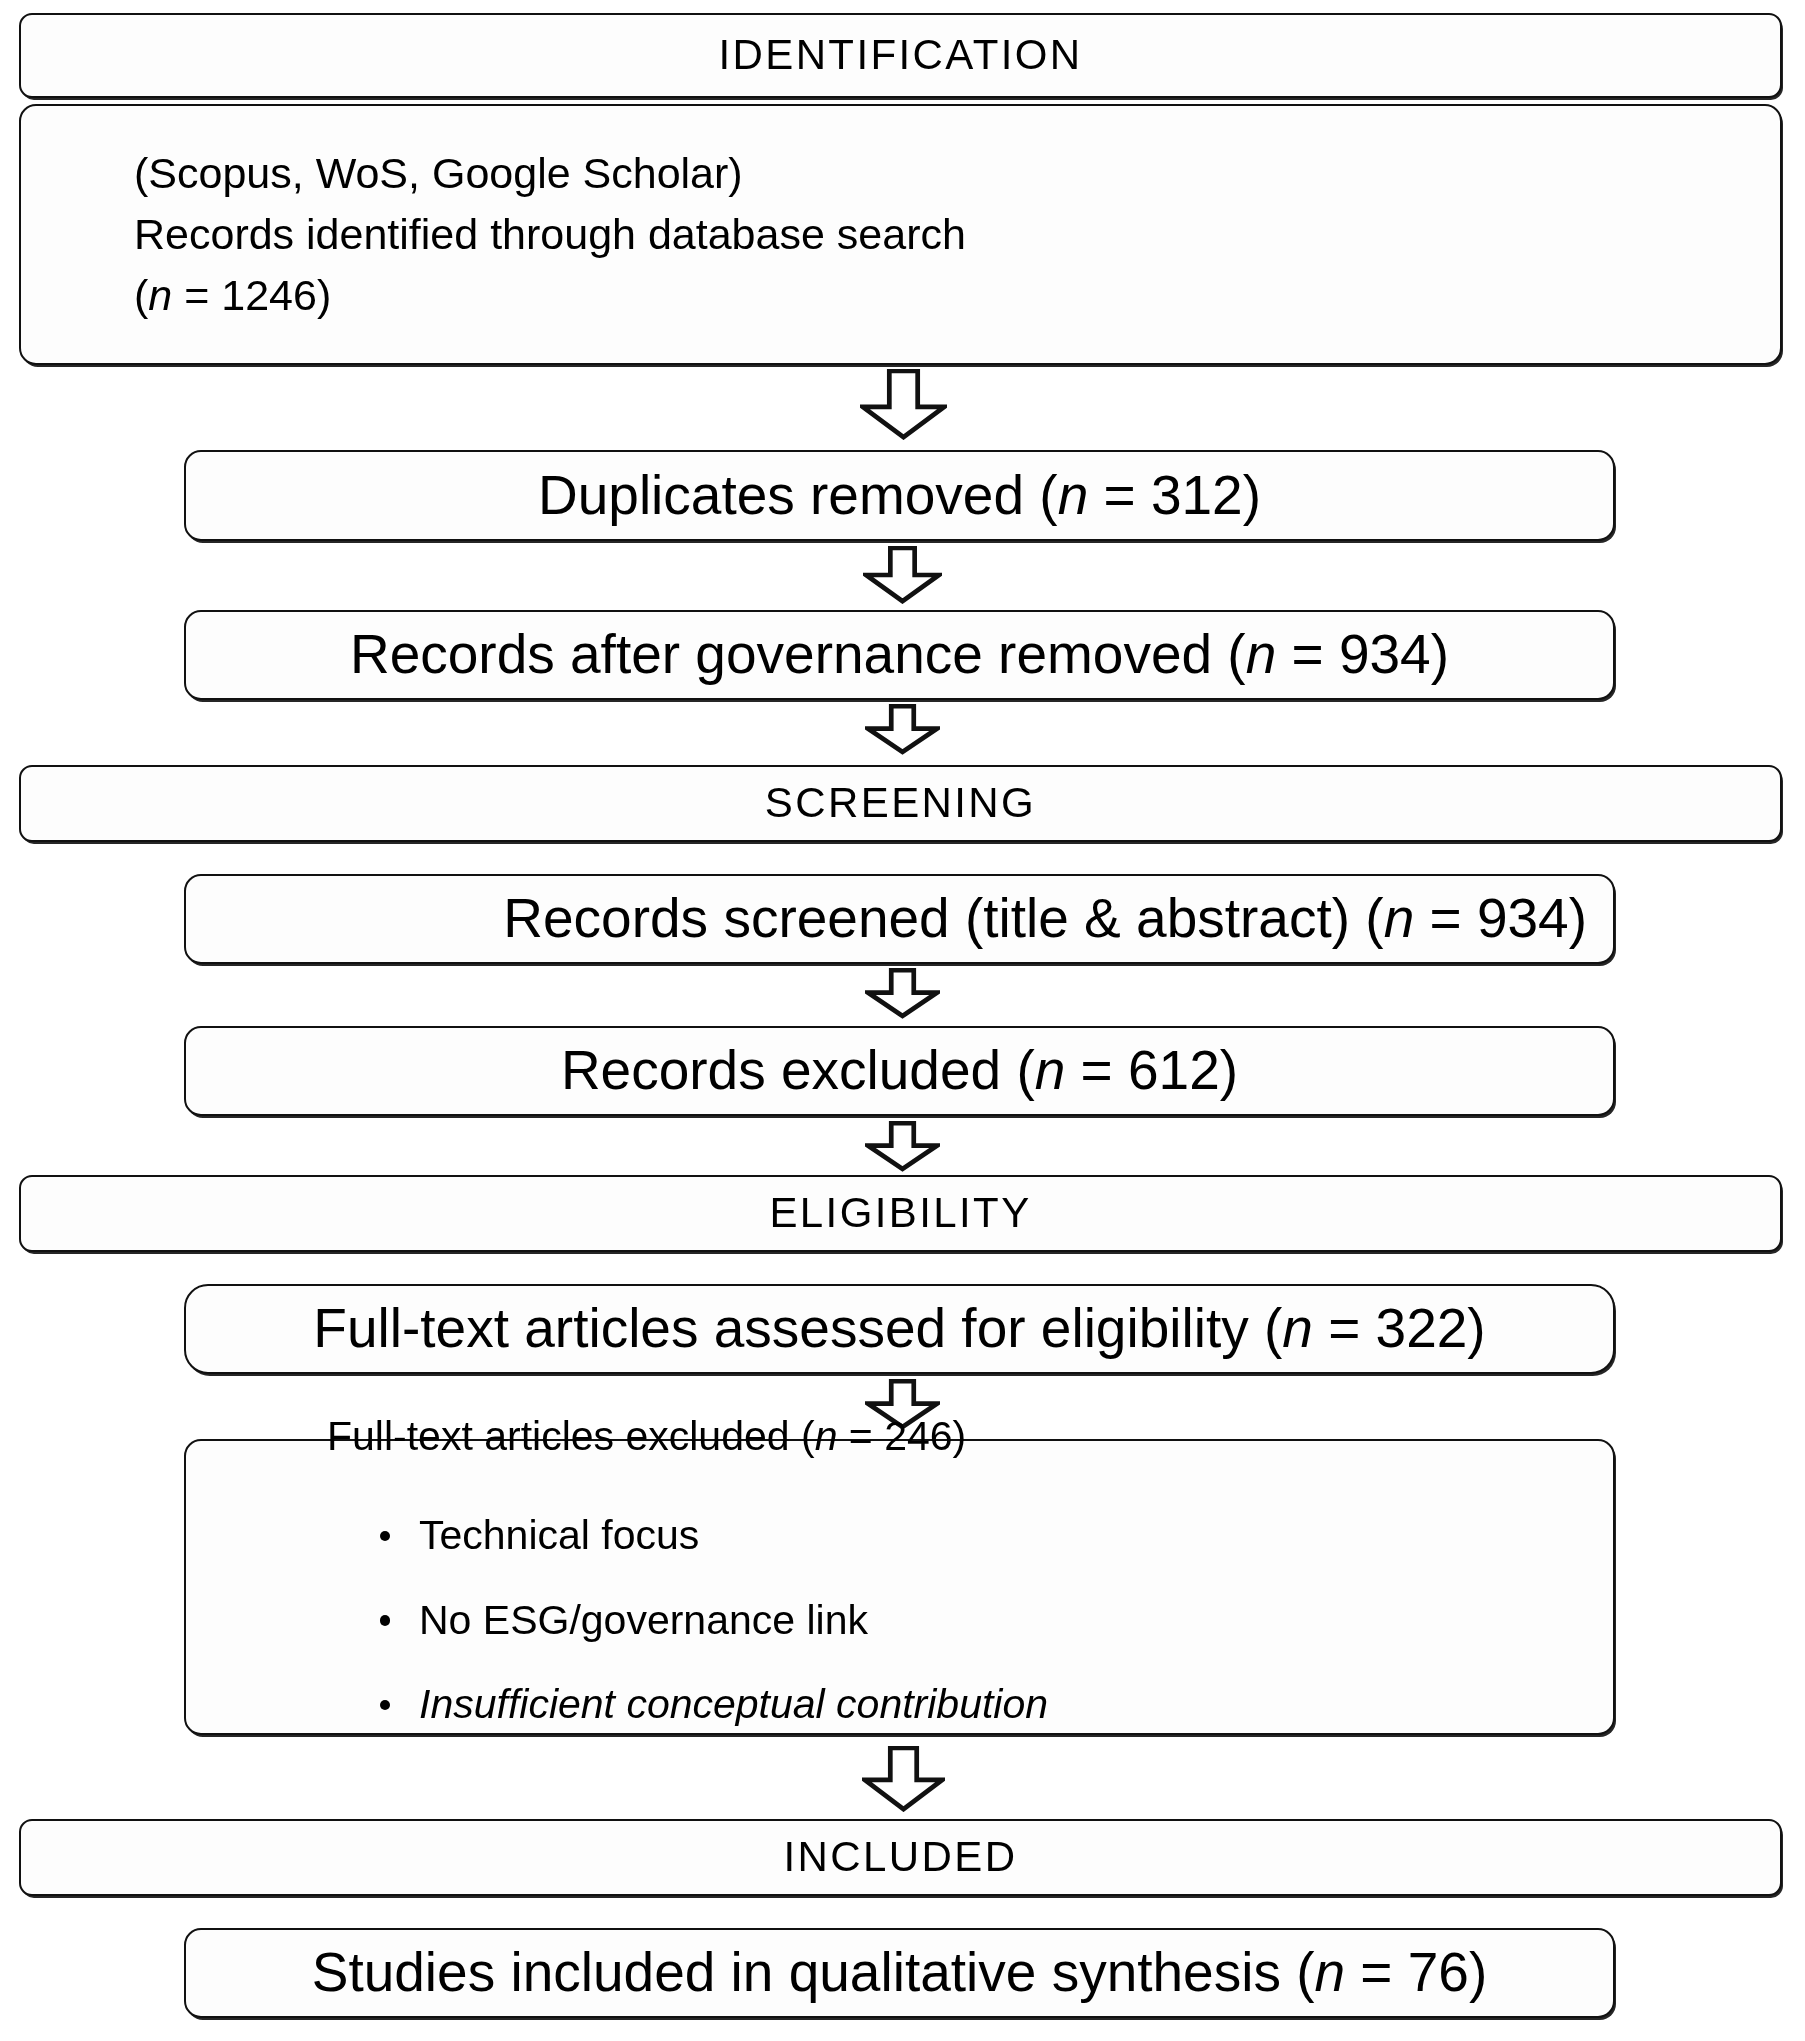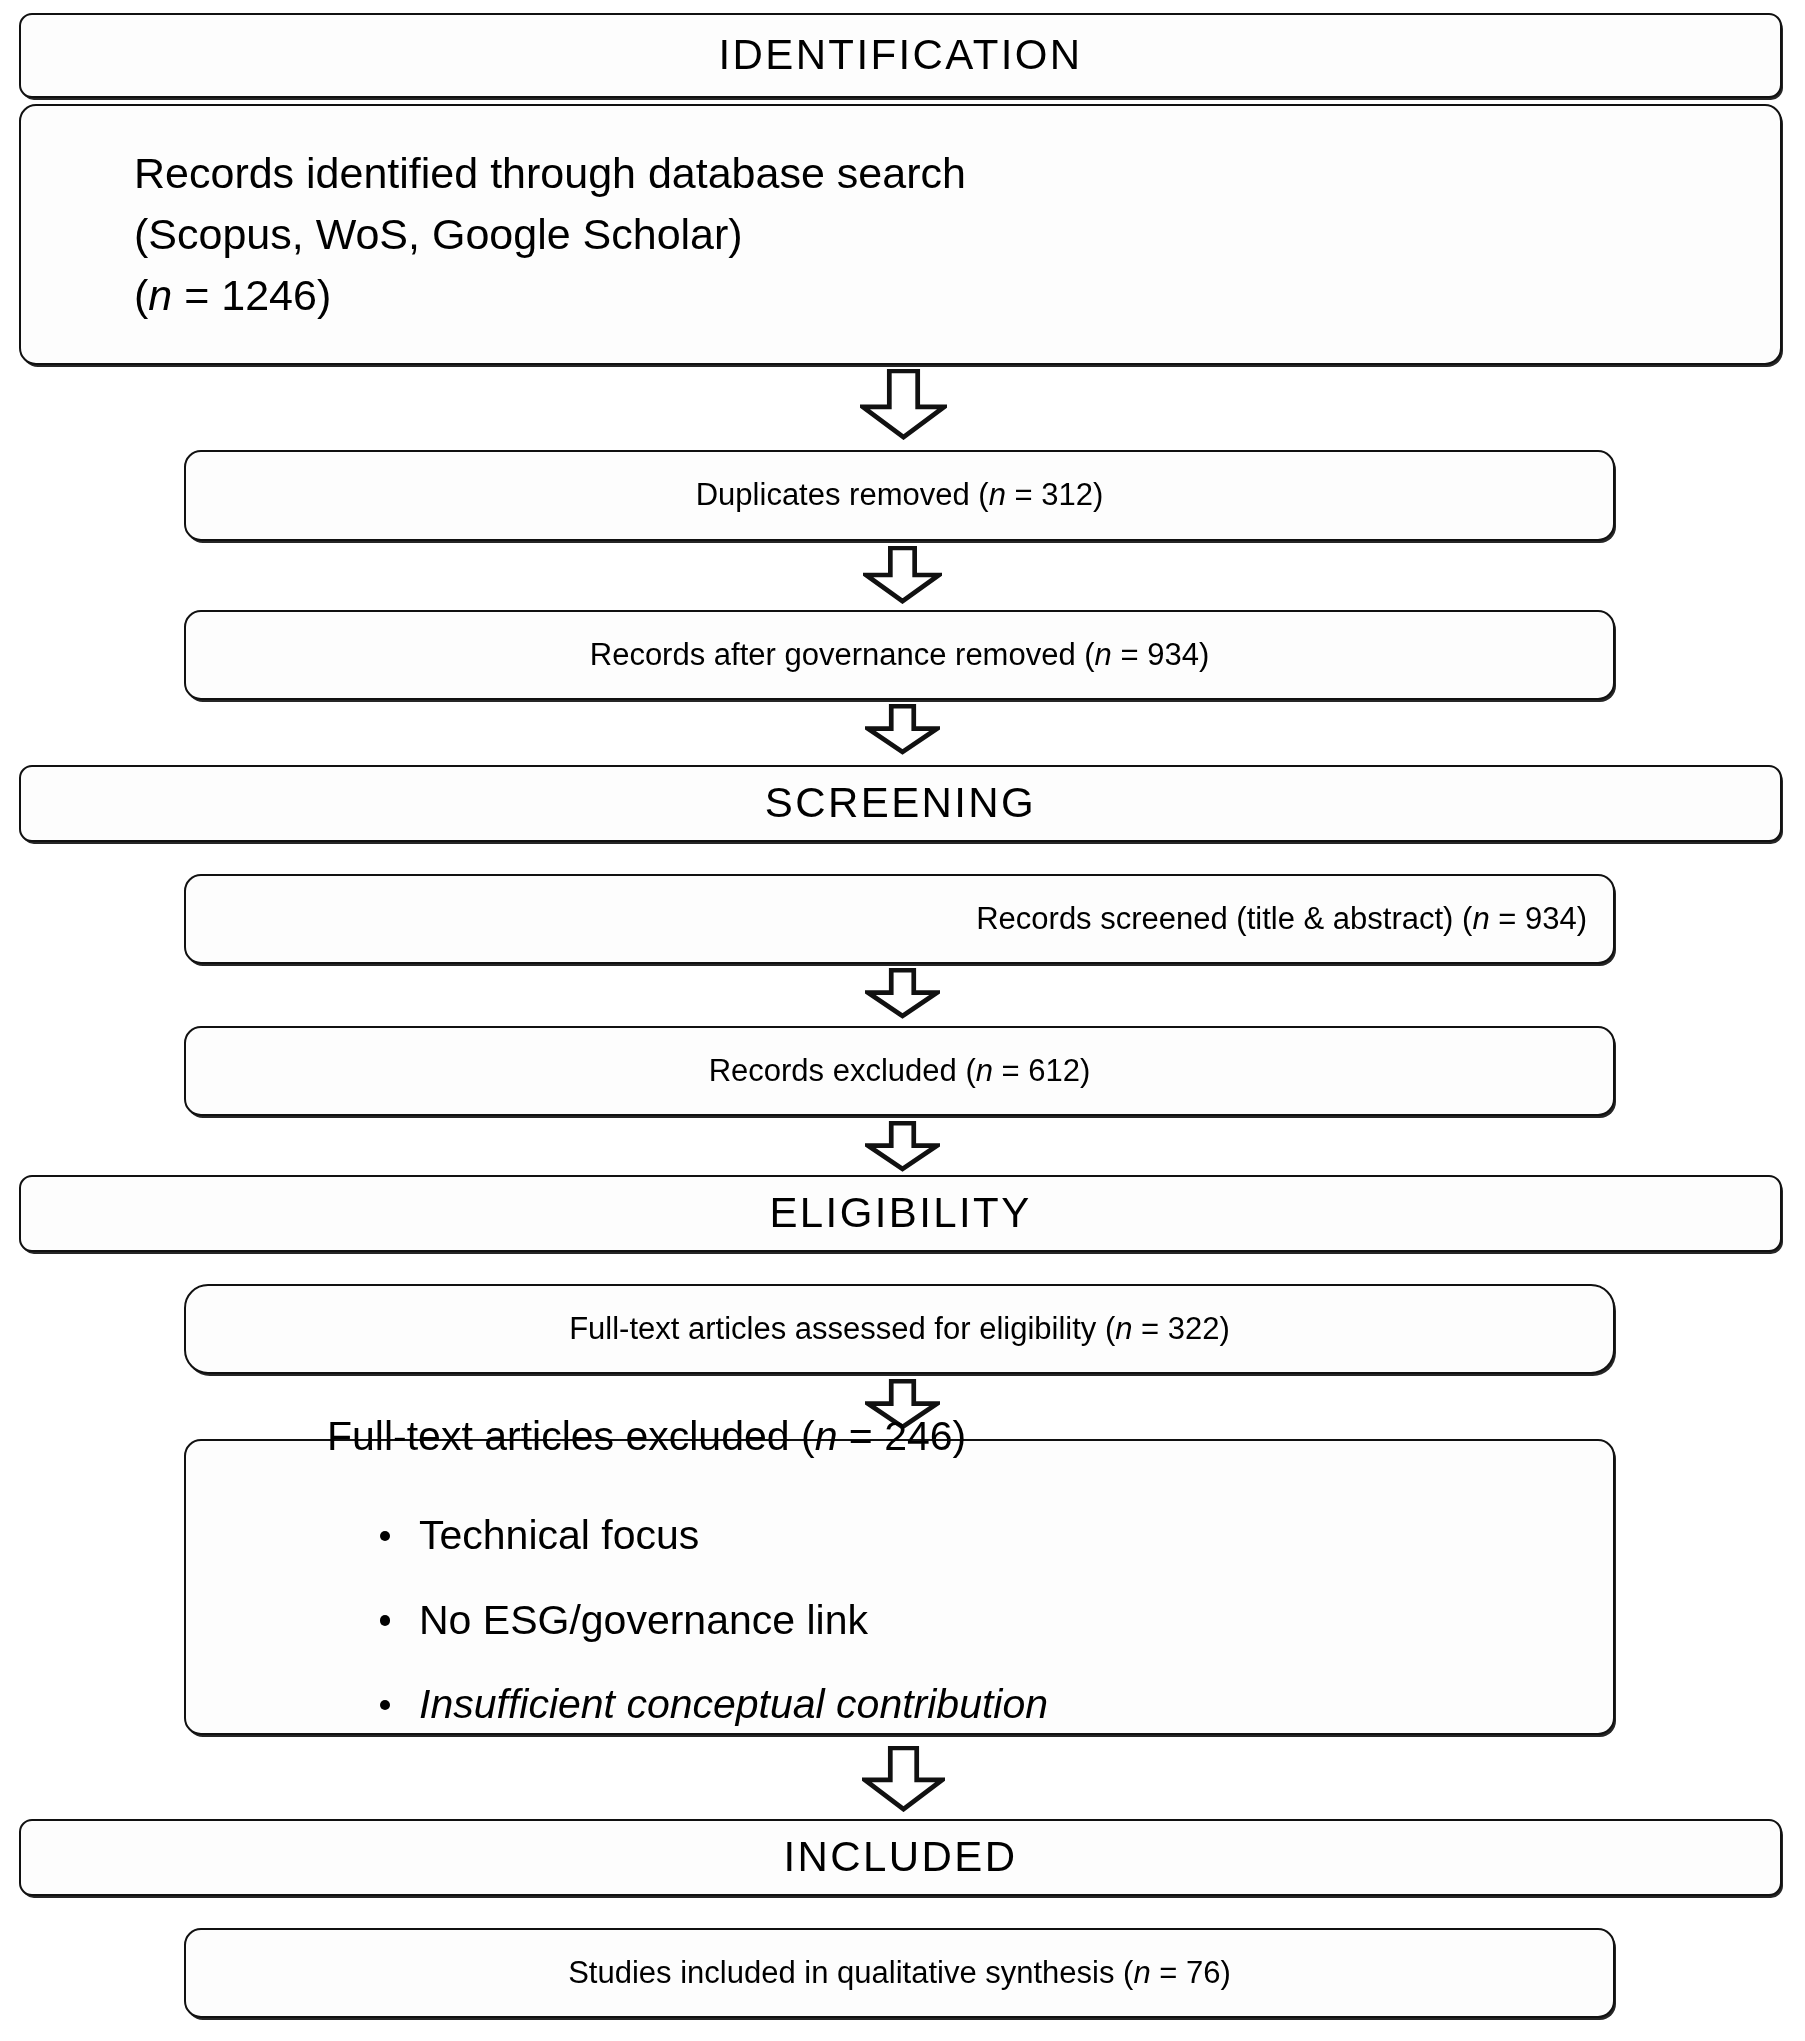--- a/index.html
+++ b/index.html
@@ -55,21 +55,21 @@
     line-height: 1.05;
     font-family: "Liberation Sans", sans-serif;
   }
 
   
   .content {
     left: 184px;
     width: 1431px;
   }
   .content .txt {
-    font-size: 31px;
+    font-size: 55px;
     line-height: 1.3;
     font-family: "Liberation Sans", sans-serif;
   }
 
   
   .wide {
     left: 19px;
     width: 1763px;
   }
   .wide .txt {
@@ -123,22 +123,22 @@
 </head>
 <body>
 
 <div id="diagram">
 
   <div class="node stage center" style="top:13px; height:85px;">
     <span class="txt">IDENTIFICATION</span>
   </div>
 
   <div class="node wide leftal pad-l" style="top:104px; height:261px;">
+    <div class="txt">(Scopus, WoS, Google Scholar)</div>
     <div class="txt">Records identified through database search</div>
-    <div class="txt">(Scopus, WoS, Google Scholar)</div>
     <div class="txt"><span>(</span><i class="var">n</i><span> = 1246)</span></div>
   </div>
 
   <div class="arrow" style="top:369px; margin-left:-43px;">
     <svg width="87" height="71" viewBox="0 0 92 75">
       <polygon points="31,2 61,2 61,40 89,40 46,72 3,40 31,40" fill="#ffffff" stroke="#111111" stroke-width="5" stroke-linejoin="miter"></polygon>
     </svg>
   </div>
 
   <div class="node content center pad-c" style="top:450px; height:91px;">

